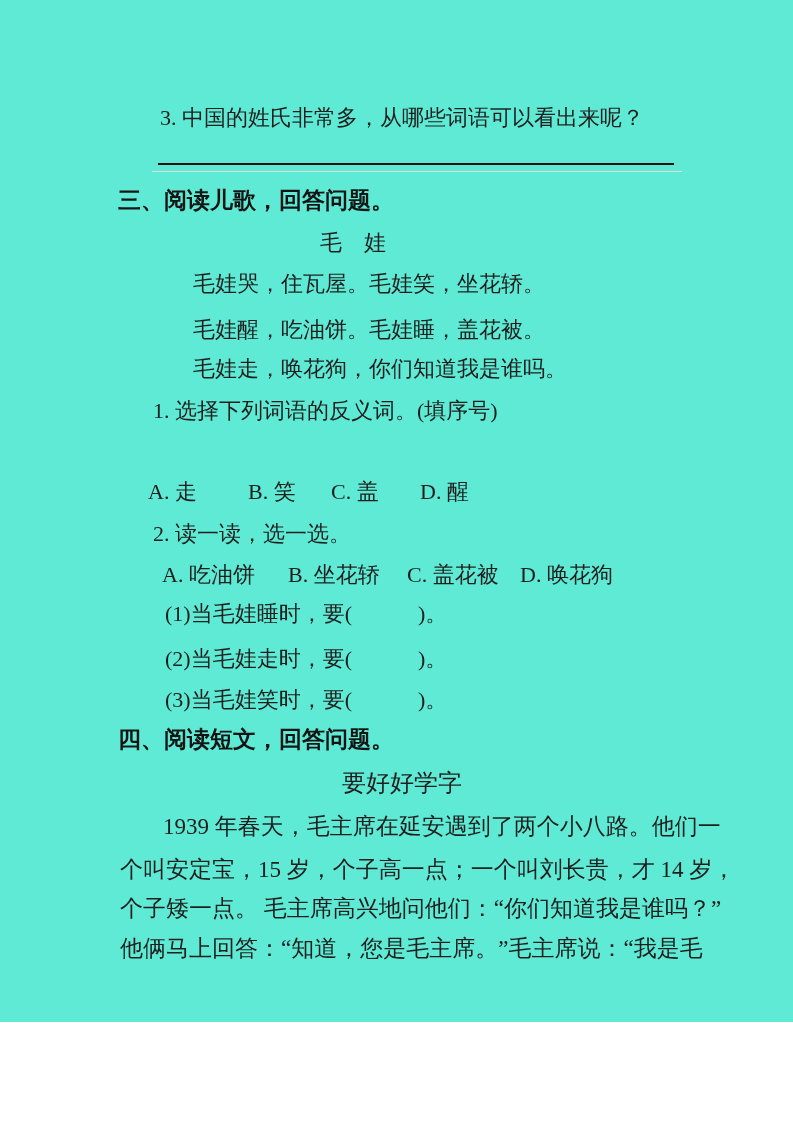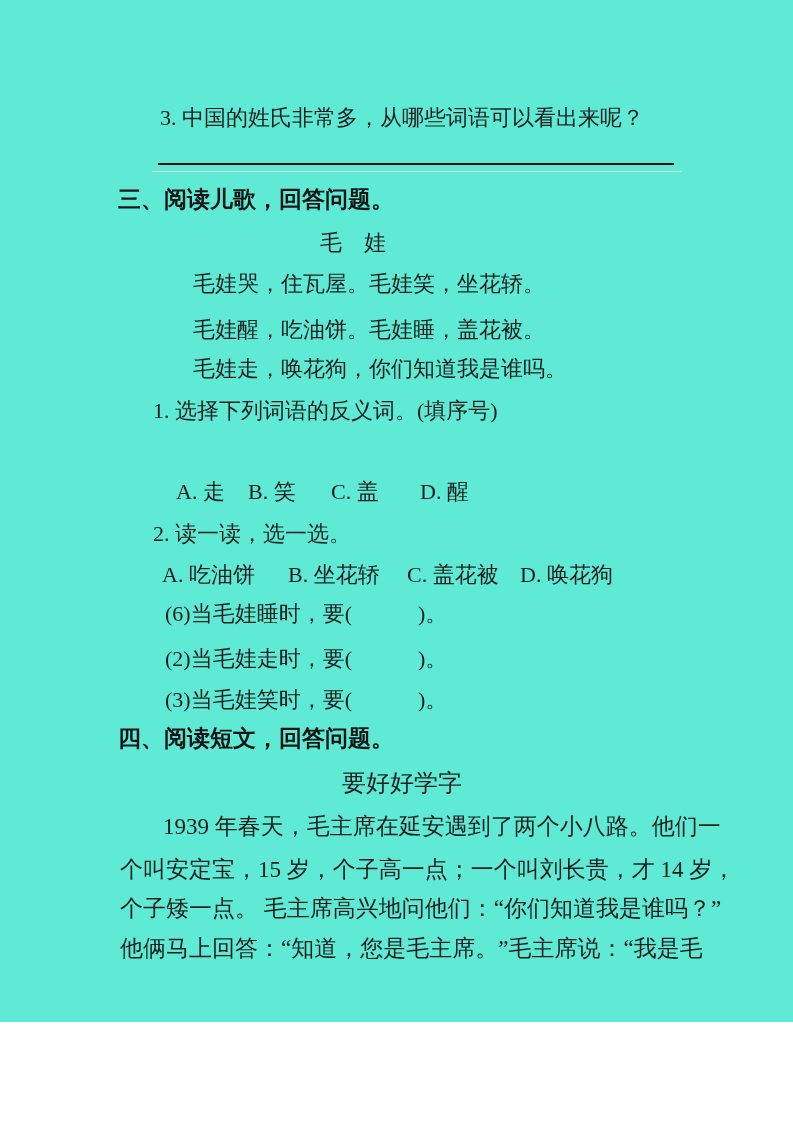--- a/index.html
+++ b/index.html
@@ -12,21 +12,21 @@
     overflow:hidden;
   }
   .t{
     position:absolute;
     font-size:22px;
     line-height:1.25;
     white-space:pre;
     color:#1e1e1e;
   }
   .heading{
-    font-family:Liberation Serif, serif;
+    font-family:Liberation Sans, sans-serif;
     font-weight:700;
     font-size:23px;
     color:#141414;
   }
   .passage{font-size:23px;}
   .passage-title{font-size:24px;}
   .rule{
     position:absolute;
     background:#111111;
     height:2px;
@@ -52,33 +52,33 @@
 
   <div class="t" style="left:320px;top:229px;">毛　娃</div>
 
   <div class="t" style="left:193px;top:316px;">毛娃醒，吃油饼。毛娃睡，盖花被。</div>
   <div class="t" style="left:193px;top:270px;">毛娃哭，住瓦屋。毛娃笑，坐花轿。</div>
   <div class="t" style="left:193px;top:355px;">毛娃走，唤花狗，你们知道我是谁吗。</div>
 
   <div class="t" style="left:153px;top:397px;">1. 选择下列词语的反义词。(填序号)</div>
 
 
-  <div class="opt" style="left:176px;top:478px;">A. 走</div>
+  <div class="opt" style="left:148px;top:478px;">A. 走</div>
   <div class="opt" style="left:248px;top:478px;">B. 笑</div>
   <div class="opt" style="left:331px;top:478px;">C. 盖</div>
   <div class="opt" style="left:420px;top:478px;">D. 醒</div>
 
   <div class="t" style="left:153px;top:520px;">2. 读一读，选一选。</div>
 
   <div class="opt" style="left:162px;top:561px;">A. 吃油饼</div>
   <div class="opt" style="left:288px;top:561px;">B. 坐花轿</div>
   <div class="opt" style="left:407px;top:561px;">C. 盖花被</div>
   <div class="opt" style="left:520px;top:561px;">D. 唤花狗</div>
 
-  <div class="t" style="left:165px;top:600px;">(6)当毛娃睡时，要(　　　)。</div>
+  <div class="t" style="left:165px;top:600px;">(1)当毛娃睡时，要(　　　)。</div>
   <div class="t" style="left:165px;top:645px;">(2)当毛娃走时，要(　　　)。</div>
   <div class="t" style="left:165px;top:686px;">(3)当毛娃笑时，要(　　　)。</div>
 
   <div class="t heading" style="left:118px;top:725px;">四、阅读短文，回答问题。</div>
 
   <div class="t passage-title" style="left:342px;top:768px;">要好好学字</div>
 
   <div class="t passage" style="left:163px;top:813px;">1939 年春天，毛主席在延安遇到了两个小八路。他们一</div>
   <div class="t passage" style="left:120px;top:856px;">个叫安定宝，15 岁，个子高一点；一个叫刘长贵，才 14 岁，</div>
   <div class="t passage" style="left:120px;top:895px;">个子矮一点。 毛主席高兴地问他们：“你们知道我是谁吗？”</div>

